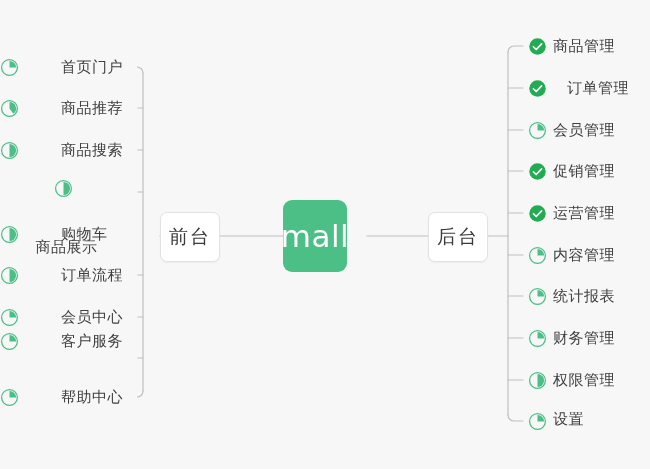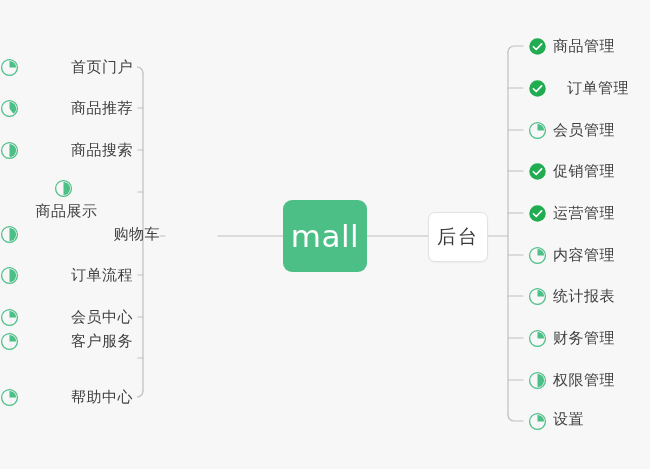--- a/index.html
+++ b/index.html
@@ -18,21 +18,21 @@
   .lines{position:absolute;left:0;top:0;width:650px;height:469px;pointer-events:none;}
 
   
   .row{
     position:absolute;
     height:26px;
     display:flex;
     align-items:center;
     white-space:nowrap;
   }
-  .row.left{justify-content:space-between;}
+  .row.left{justify-content:flex-start;gap:36px;}
   .row.right{justify-content:flex-start;}
 
   .label{
     font-size:15px;
     color:#3f3f3f;
     letter-spacing:.5px;
     line-height:26px;
   }
   .row.left .label{margin-right:0;}
   .row.left .ico{margin-right:6px;}
@@ -231,18 +231,19 @@
       </div>
       <div class="row right" style="top: 408px; left: 528px; width: 122px; font-family: Liberation Mono, monospace;">
         <svg viewBox="0 0 24 24" class="ico">
           <circle cx="12" cy="12" r="10" fill="none" stroke="#4cbf87" stroke-width="1.6"></circle>
           <path d="M 12 12 L 12 3.6999999999999993 A 8.3 8.3 0 0 1 20.3 12 Z" fill="#4cbf87"></path>
         </svg>
         <span class="label">设置</span>
       </div>
     </div>
 
-
-  <div class="rootbox" id="root-box" style="left: 283px; top: 200px; width: 84px; height: 72px;">mall</div>
+  <div class="midbox" id="frontend-box" style="left: 160px; top: 212px; width: 58px; height: 48px;">前台</div>
+
+  <div class="rootbox" id="root-box" style="left: 283px; top: 200px; width: 64px; height: 72px;">mall</div>
 
   <div class="midbox" id="backend-box" style="left: 428px; top: 212px; width: 58px; height: 48px;">后台</div>
 
 </div>
 
 </body></html>

